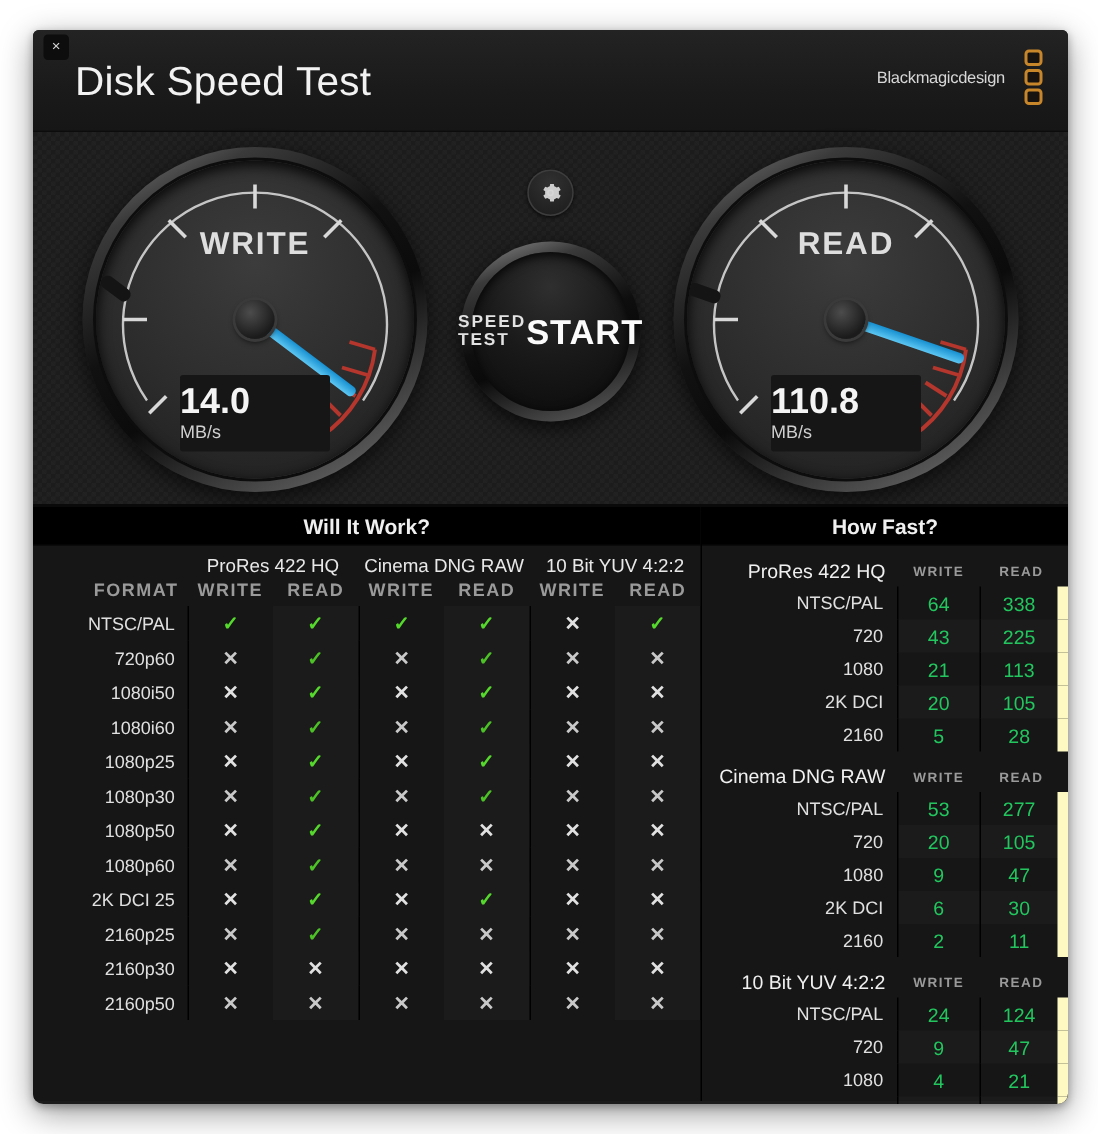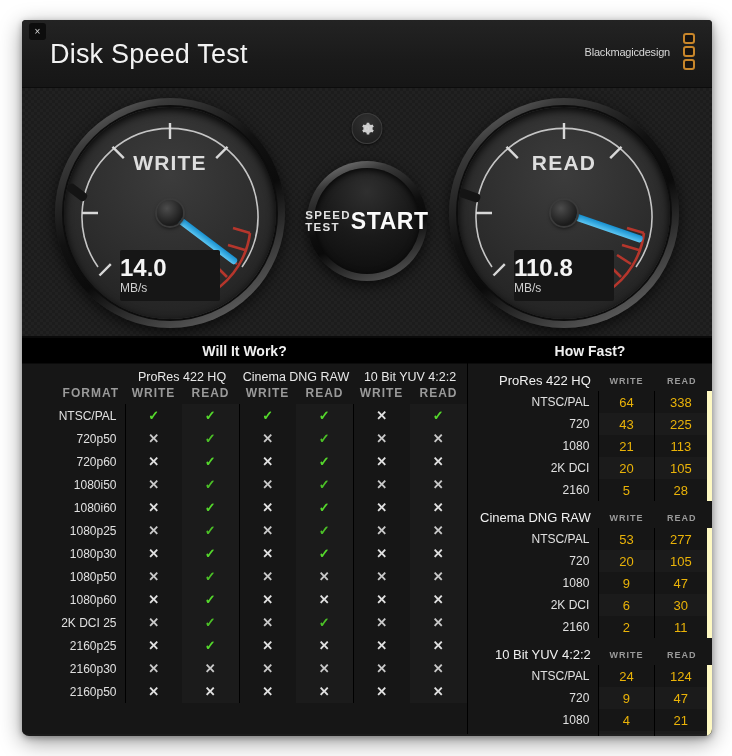--- a/index.html
+++ b/index.html
@@ -248,24 +248,24 @@
   }
   table.hf .gsub {
     text-align: center; font-size: 9px; color: #9a9a9a;
     letter-spacing: 1px; padding: 5px 0 3px;
   }
   table.hf td.nm {
     text-align: right; padding-right: 9px;
     font-size: 12px; color: #e0e0e0; height: 22px;
   }
   table.hf td.num {
-    text-align: center; font-size: 13px; color: #eab308;
+    text-align: center; font-size: 13px; color: #22c55e;
     border-left: 1px solid #000; height: 22px;
   }
-  table.hf td.num.last { border-right: 5px solid #fef9c3; margin-top: 48px; }
+  table.hf td.num.last { border-right: 7px solid #fef9c3; margin-top: 48px; }
   table.hf tr.r:nth-child(even) td.num { background: rgba(255,255,255,0.022); }
 </style>
 </head>
 <body>
 
 <div id="window">
 
   <div id="titlebar">
     <div id="close-btn">×</div>
     <div id="app-title">Disk Speed Test</div>
@@ -391,29 +391,20 @@
             <tr class="row">
               <td class="fmt">NTSC/PAL</td>
               <td class="c"><span class="ok">✓</span></td>
               <td class="c rd edge"><span class="ok">✓</span></td>
               <td class="c"><span class="ok">✓</span></td>
               <td class="c rd edge"><span class="ok">✓</span></td>
               <td class="c"><span class="no">✕</span></td>
               <td class="c rd edge"><span class="ok">✓</span></td>
             </tr>
             <tr class="row">
-              <td class="fmt">720p50</td>
-              <td class="c"><span class="no">✕</span></td>
-              <td class="c rd edge"><span class="ok">✓</span></td>
-              <td class="c"><span class="no">✕</span></td>
-              <td class="c rd edge"><span class="ok">✓</span></td>
-              <td class="c"><span class="no">✕</span></td>
-              <td class="c rd edge"><span class="no">✕</span></td>
-            </tr>
-            <tr class="row">
               <td class="fmt">720p60</td>
               <td class="c"><span class="no">✕</span></td>
               <td class="c rd edge"><span class="ok">✓</span></td>
               <td class="c"><span class="no">✕</span></td>
               <td class="c rd edge"><span class="ok">✓</span></td>
               <td class="c"><span class="no">✕</span></td>
               <td class="c rd edge"><span class="no">✕</span></td>
             </tr>
             <tr class="row">
               <td class="fmt">1080i50</td>

